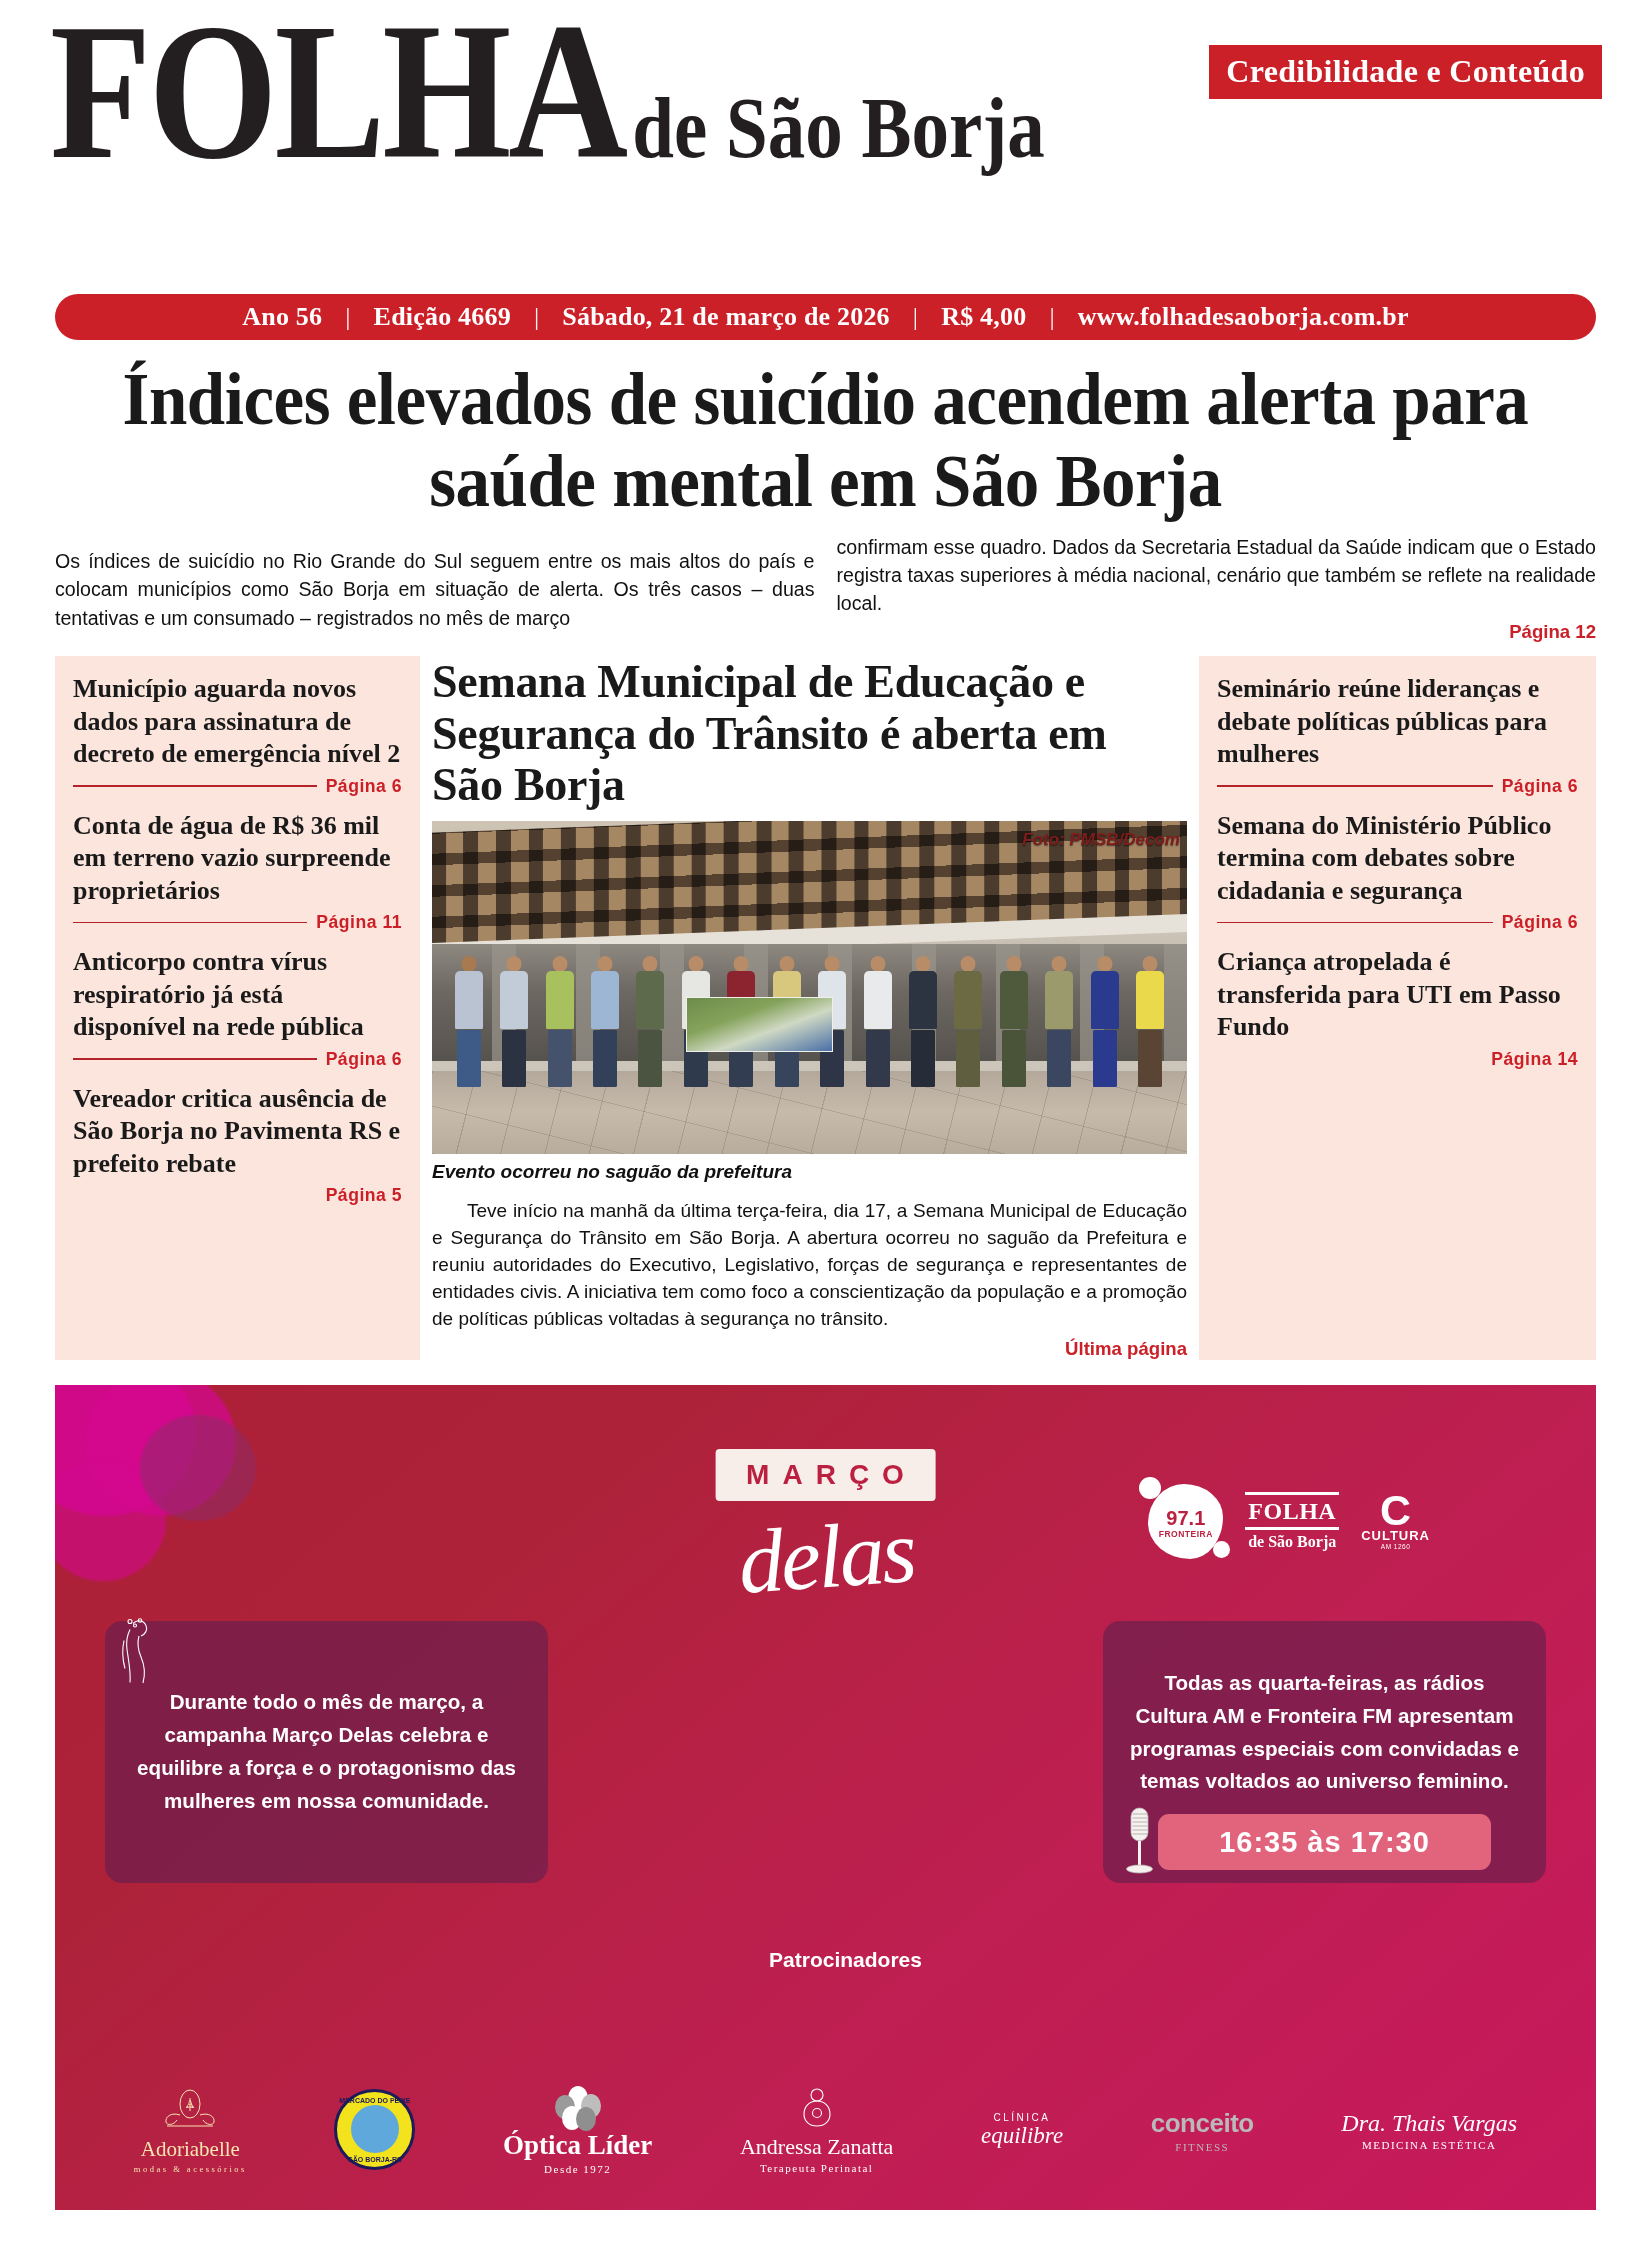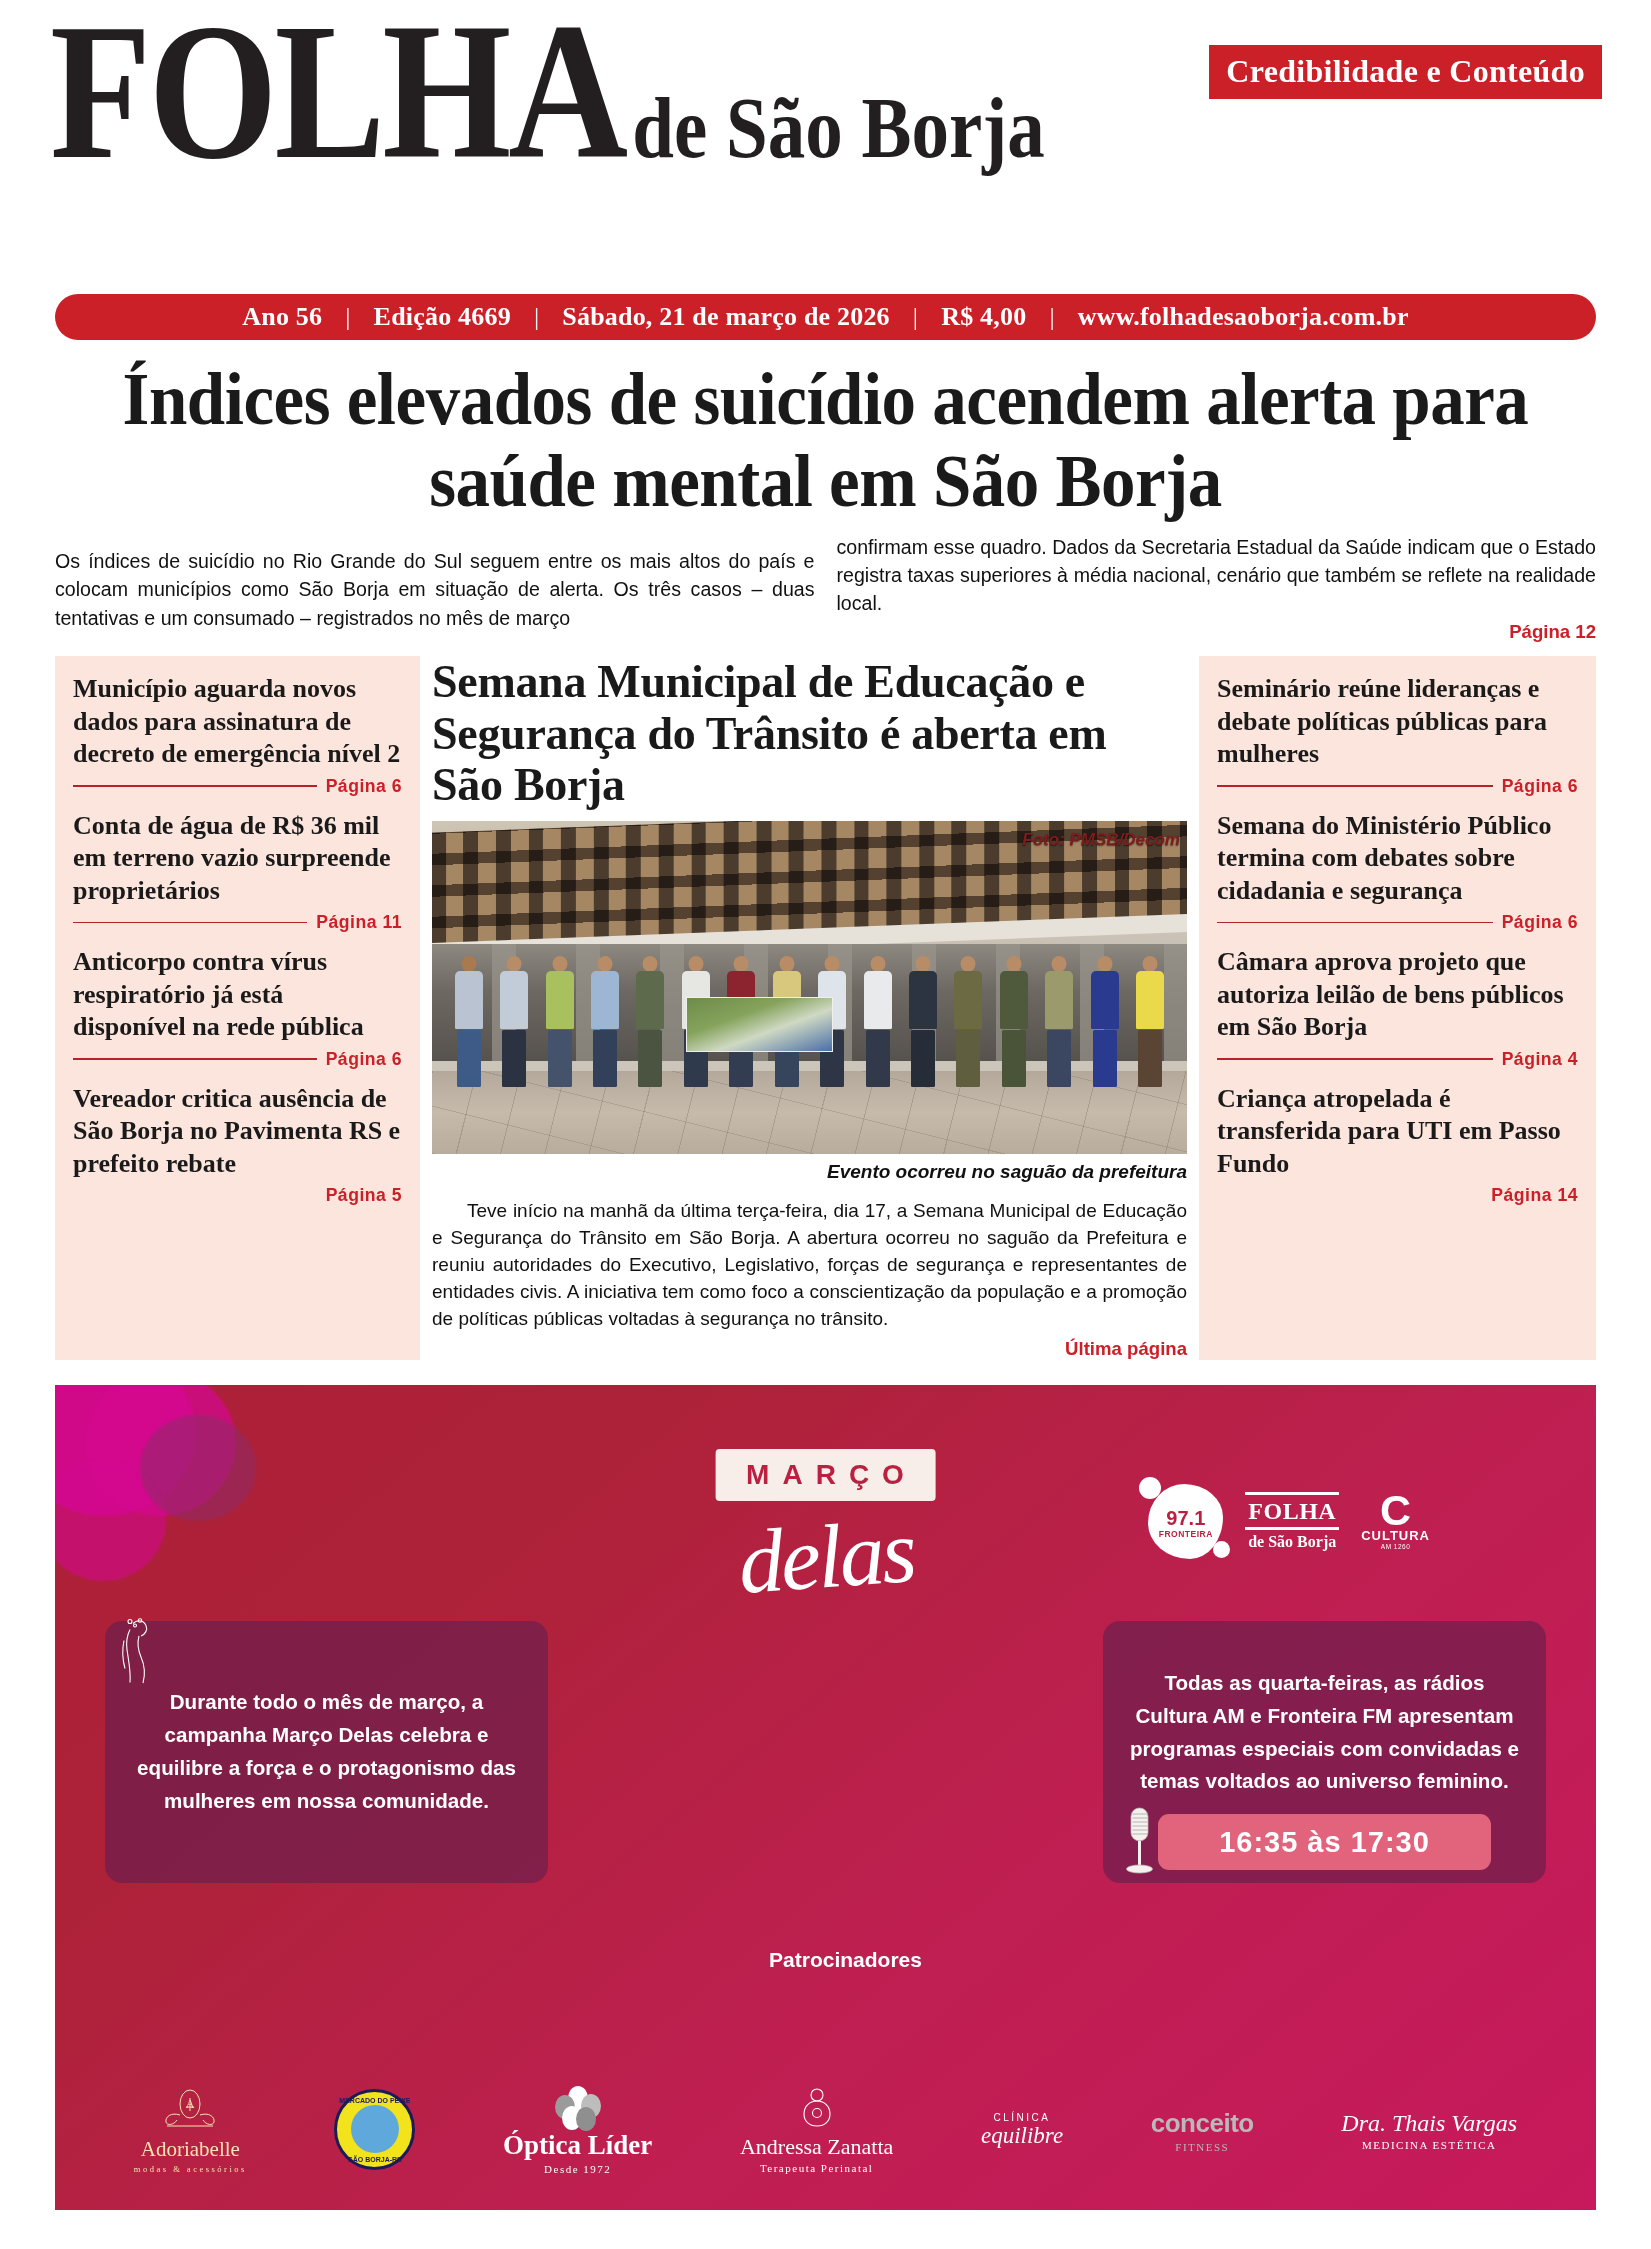--- a/index.html
+++ b/index.html
@@ -51,21 +51,21 @@
   .photo .pillars{position:absolute;left:0;top:37%;width:100%;height:35%;background:repeating-linear-gradient(90deg,rgba(0,0,0,0) 0 60px,#9a958c 60px 84px);opacity:.7;}
   .photo .ground{position:absolute;left:0;bottom:0;width:100%;height:25%;background:linear-gradient(180deg,#b3a89a 0%,#c6bbab 50%,#b8ad9d 100%);}
   .photo .ground:after{content:"";position:absolute;inset:0;background:repeating-linear-gradient(104deg,rgba(120,110,98,.35) 0 1px,rgba(0,0,0,0) 1px 43px),repeating-linear-gradient(14deg,rgba(120,110,98,.28) 0 1px,rgba(0,0,0,0) 1px 46px);}
   .crowd{position:absolute;left:2%;bottom:20%;width:96%;height:48%;display:flex;align-items:flex-end;gap:2px;}
   .pp{flex:1;position:relative;height:82%;}
   .pp .head{position:absolute;left:50%;top:0;width:15px;height:16px;border-radius:50%;transform:translateX(-50%);background:#b88c66;}
   .pp .torso{position:absolute;left:50%;top:15px;width:28px;height:44%;transform:translateX(-50%);border-radius:5px 5px 1.5px 1.5px;}
   .pp .legs{position:absolute;left:50%;bottom:0;width:24px;height:44%;transform:translateX(-50%);background:#2f3c52;border-radius:1.5px;}
   .banner{position:absolute;left:33%;bottom:22%;width:20%;height:33%;background:linear-gradient(160deg,#6d8c4a 0%,#86a35c 35%,#cfd9c3 60%,#4a6fa8 100%);border:1.5px solid #f0f0ea;}
   .photocredit{position:absolute;right:7px;top:9px;color:#7f1d1d;font-family:"Liberation Sans",sans-serif;font-weight:700;font-style:italic;font-size:17px;text-shadow:0 0.5px 1.5px rgba(0,0,0,.6);}
-  .photocap{margin-top:7px;font-family:"Liberation Sans",sans-serif;font-weight:700;font-style:italic;font-size:19px;color:#111;text-align:right;}
+  .photocap{margin-top:7px;font-family:"Liberation Sans",sans-serif;font-weight:700;font-style:italic;font-size:19px;color:#111;}
   .centerbody{margin-top:15px;font-family:"Liberation Sans",sans-serif;font-size:19px;line-height:1.42;color:#111;text-align:justify;text-indent:35px;}
   .centerref{text-align:right;color:#cc2028;font-family:"Liberation Sans",sans-serif;font-weight:700;font-size:18.6px;margin-top:5px;}
 
   
   .ad{position:absolute;left:55px;top:1385px;width:1541px;height:825px;background:linear-gradient(140deg,#ad2038 0%,#ae2239 26%,#bf1f52 62%,#c7195c 100%);overflow:hidden;}
   .blob{position:absolute;border-radius:50%;background:#d4088f;filter:blur(1px);opacity:.92;}
   .b1{left:-40px;top:-35px;width:181px;height:166px;}
   .b2{left:30px;top:-15px;width:151px;height:146px;opacity:.75;}
   .b3{left:-15px;top:75px;width:126px;height:121px;opacity:.6;}
   .b4{left:85px;top:30px;width:116px;height:106px;opacity:.55;background:#8e2b66;}
@@ -302,27 +302,20 @@
             <span class="pg">Página 6</span>
           </div>
       </div>
       <div class="side-item">
         <h3>Semana do Ministério Público termina com debates sobre cidadania e segurança</h3>
         <div class="side-foot">
             <div class="rule"></div>
             <span class="pg">Página 6</span>
           </div>
       </div>
-      <div class="side-item">
-        <h3>Câmara aprova projeto que autoriza leilão de bens públicos em São Borja</h3>
-        <div class="side-foot">
-            <div class="rule"></div>
-            <span class="pg">Página 4</span>
-          </div>
-      </div>
       <div class="side-item nolrule">
         <h3>Criança atropelada é transferida para UTI em Passo Fundo</h3>
         <div class="side-foot">
             <div class="rule"></div>
             <span class="pg">Página 14</span>
           </div>
       </div>
     </div>
   </div>
 

